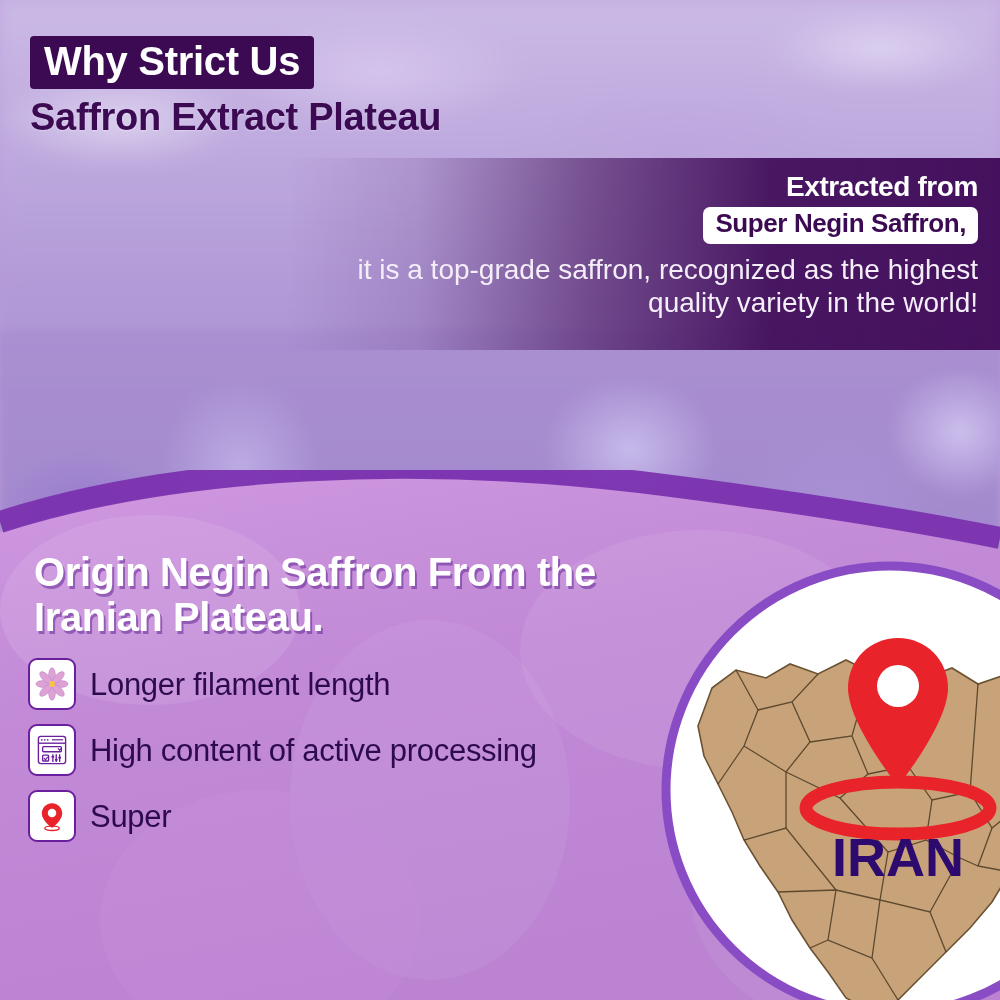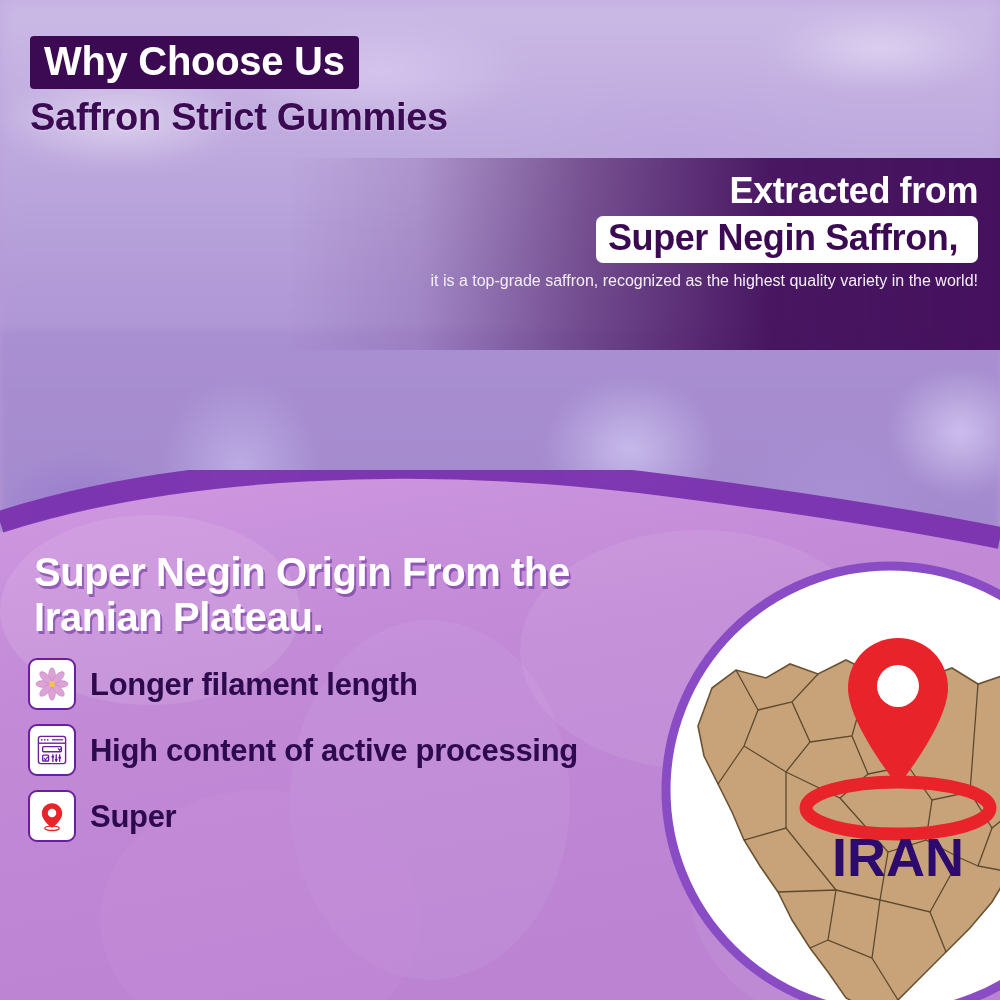--- a/index.html
+++ b/index.html
@@ -97,35 +97,35 @@
 
   
   .rpanel{
     position:absolute;left:290px;top:158px;width:710px;height:192px;
     background:linear-gradient(90deg,rgba(61,10,82,0) 0%,rgba(61,10,82,.12) 18%,rgba(61,10,82,.55) 42%,rgba(64,12,88,.93) 68%,#45115e 100%);
     box-sizing:border-box;
     padding:14px 22px 10px 0;
     text-align:right;
   }
   .rpanel .l1{
-    color:#fff;font-size:36px;font-weight:bold;line-height:1.05;
+    color:#fff;font-size:28px;font-weight:bold;line-height:1.05;
     letter-spacing:-.4px;
   }
   .rpanel .l2wrap{margin-top:6px;}
   .rpanel .l2{
     display:inline-block;
     background:#fff;color:#3b0a52;
-    font-size:36px;font-weight:bold;
-    padding:3px 20px 6px 12px;
+    font-size:26px;font-weight:bold;
+    padding:3px 12px 6px 12px;
     border-radius:7px;line-height:1.05;
     letter-spacing:-.4px;
   }
   .rpanel .l3{
     margin-top:9px;
-    color:#f4eef8;font-size:16px;line-height:1.18;
+    color:#f4eef8;font-size:28px;line-height:1.18;
     font-weight:normal;
   }
 
   
   .pinkwrap{position:absolute;left:0;top:470px;width:1000px;height:530px;}
   .pinkwrap svg{position:absolute;left:0;top:0;}
 
   
   .bhead{
     position:absolute;left:34px;top:550px;width:660px;
@@ -140,21 +140,21 @@
   .ibox{
     width:48px;height:52px;flex:0 0 48px;
     background:#ffffff;
     border:2px solid #6a1f9e;
     border-radius:9px;
     display:flex;align-items:center;justify-content:center;
     box-sizing:border-box;
     margin-right:14px;
   }
   .ftext{
-    color:#2d0a4e;font-size:31px;font-weight:bold;
+    color:#2d0a4e;font-size:31px;font-weight:normal;
     letter-spacing:-.3px;line-height:1;
     white-space:nowrap;
     text-align:center;
   }
 
   
   .mapcircle{position:absolute;left:640px;top:560px;width:440px;height:460px;}
   .mapcircle svg{position:absolute;left:0;top:0;}
 </style>
 </head>
@@ -251,22 +251,22 @@
       <i style="left:890px; transform:rotate(9deg)   scaleY(1.12)"></i>
       <i style="left:928px; transform:rotate(-4deg)  scaleY(.96)"></i>
       <i style="left:966px; transform:rotate(8deg)   scaleY(1.1)"></i>
     </div>
 
     <div class="haze"></div>
     <div class="blurtop"></div>
   </div>
 
   <div class="head">
-    <div class="badge">Why Choose Us</div>
-    <div class="subhead">Saffron Strict Gummies</div>
+    <div class="badge">Why Strict Us</div>
+    <div class="subhead">Saffron Extract Plateau</div>
   </div>
 
   <div class="rpanel">
     <div class="l1">Extracted from</div>
     <div class="l2wrap">
       <span class="l2">Super Negin Saffron,</span>
     </div>
     <div class="l3">it is a top-grade saffron, recognized as the highest quality variety in the world!</div>
   </div>
 
@@ -287,21 +287,21 @@
       <g clip-path="url(#pinkclip)" opacity=".28">
         <ellipse cx="150" cy="140" rx="150" ry="95" fill="#ffffff" opacity=".35"></ellipse>
         <ellipse cx="430" cy="330" rx="140" ry="180" fill="#e3bff2" opacity=".45"></ellipse>
         <ellipse cx="700" cy="180" rx="180" ry="120" fill="#ffffff" opacity=".28"></ellipse>
         <ellipse cx="260" cy="450" rx="160" ry="130" fill="#d7a2ec" opacity=".4"></ellipse>
         <ellipse cx="860" cy="420" rx="170" ry="140" fill="#ffffff" opacity=".22"></ellipse>
       </g>
     </svg>
   </div>
 
-  <div class="bhead">Super Negin Origin From the Iranian Plateau.</div>
+  <div class="bhead">Origin Negin Saffron From the Iranian Plateau.</div>
 
   <div class="flist">
 
     <div class="fitem">
       <div class="ibox">
         <svg width="34" height="34" viewBox="0 0 40 40">
           <g stroke="#d94452" stroke-width="1.4" fill="none" stroke-linecap="round">
             <path d="M20 20 L9 6"></path>
               <path d="M20 20 L31 6"></path>
               <path d="M20 20 L5 17"></path>

